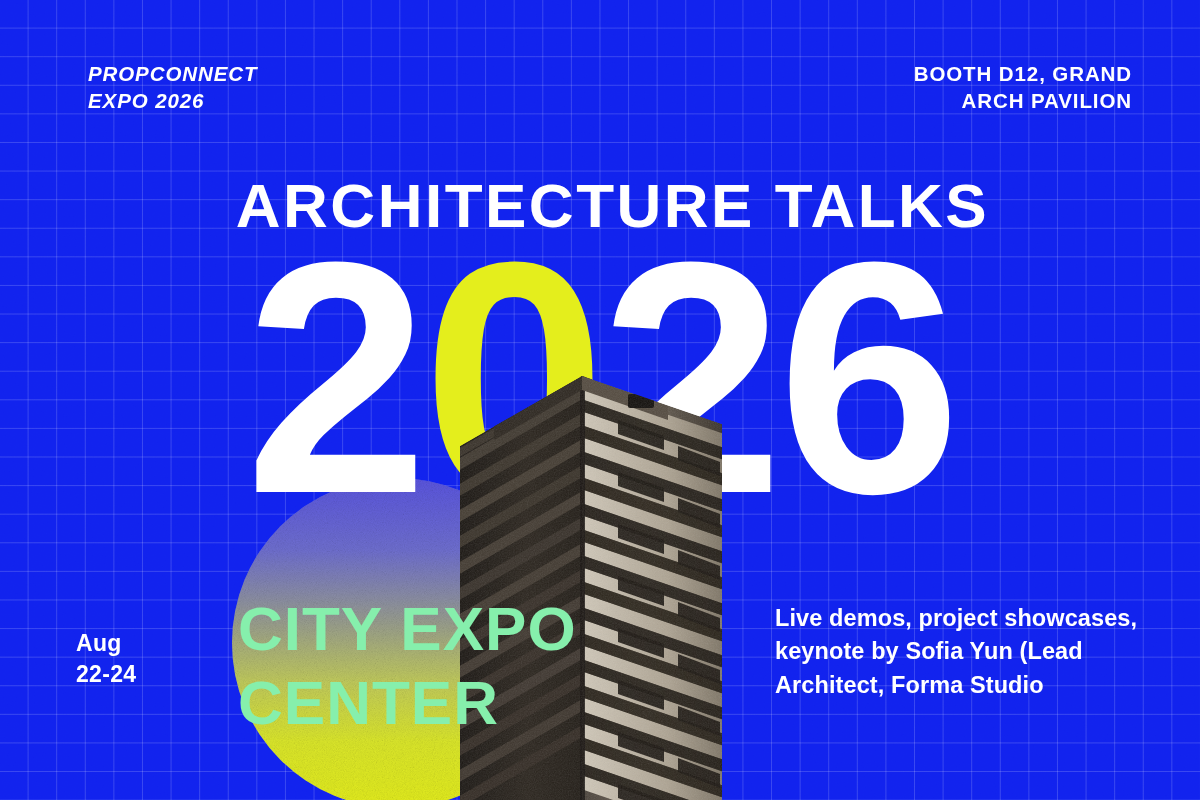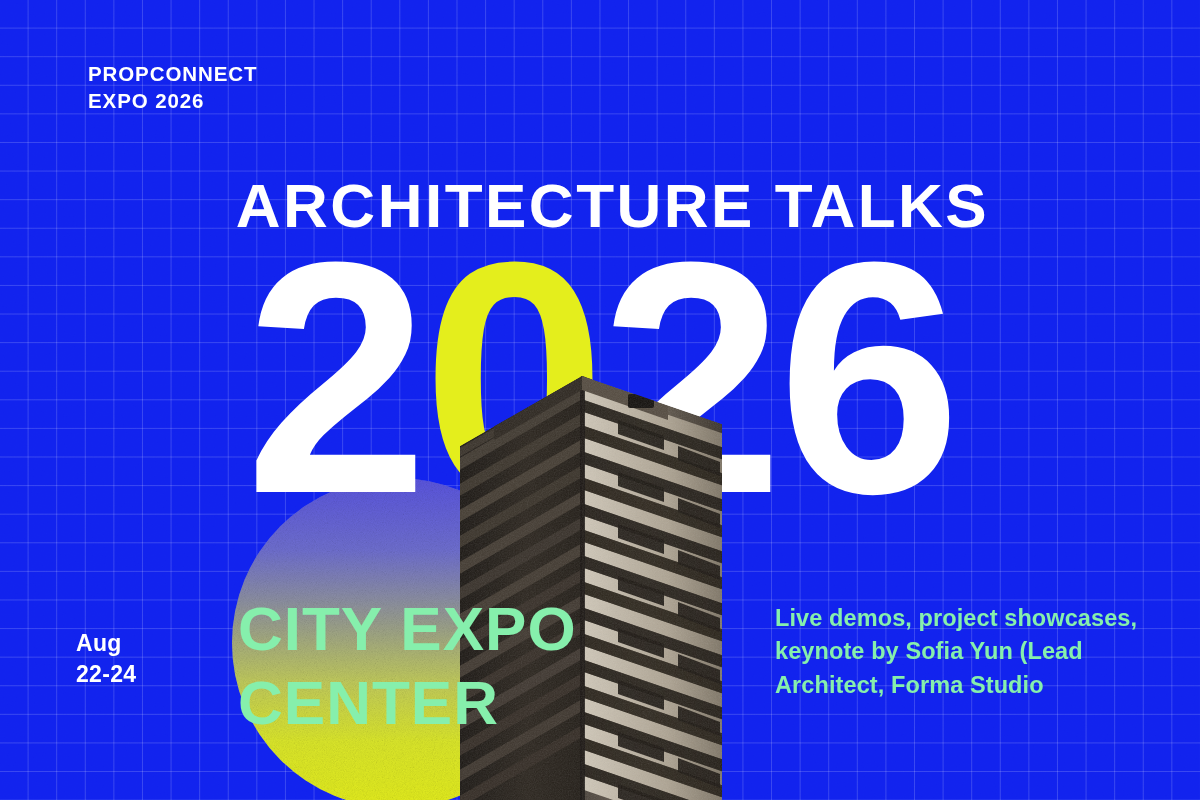--- a/index.html
+++ b/index.html
@@ -121,21 +121,21 @@
     position: absolute;
     z-index: 7;
     font-size: 20.5px;
     font-weight: 700;
     letter-spacing: 0.9px;
     line-height: 1.32;
     color: #ffffff;
     text-transform: uppercase;
     white-space: pre-line;
   }
-  .meta-left  { left: 88px;  top: 60px; text-align: left; }
+  .meta-left  { left: 88px;  top: 60px; text-align: left; font-style: italic; }
   .meta-right { right: 68px; top: 60px; text-align: right; }
 
   
   .venue {
     position: absolute;
     left: 238px;
     top: 592px;
     z-index: 7;
     font-size: 62px;
     font-weight: 700;
@@ -164,21 +164,21 @@
   .blurb {
     position: absolute;
     left: 775px;
     top: 602px;
     width: 400px;
     z-index: 7;
     font-size: 23.5px;
     font-weight: 700;
     line-height: 1.42;
     letter-spacing: 0.1px;
-    color: #86efac;
+    color: #ffffff;
     white-space: pre-line;
   }
 </style>
 </head>
 <body>
 
 <div class="poster">
 
   <div class="grid-layer"></div>
   <svg class="grid-noise" width="1200" height="800" viewBox="0 0 1200 800" preserveAspectRatio="none">
@@ -343,20 +343,22 @@
 
         <rect x="0" y="0" width="312" height="432" filter="url(#photoGrain)" opacity="0.45"></rect>
       </g>
     </svg>
   </div>
 
   <div class="headline">ARCHITECTURE TALKS</div>
 
   <div class="meta meta-left">PROPCONNECT
 EXPO 2026</div>
+  <div class="meta meta-right">BOOTH D12, GRAND
+ARCH PAVILION</div>
 
   <div class="venue">CITY EXPO
 CENTER</div>
 
   <div class="date">Aug
 22-24</div>
 
   <div class="blurb">Live demos, project showcases,
 keynote by Sofia Yun (Lead
 Architect, Forma Studio</div>

